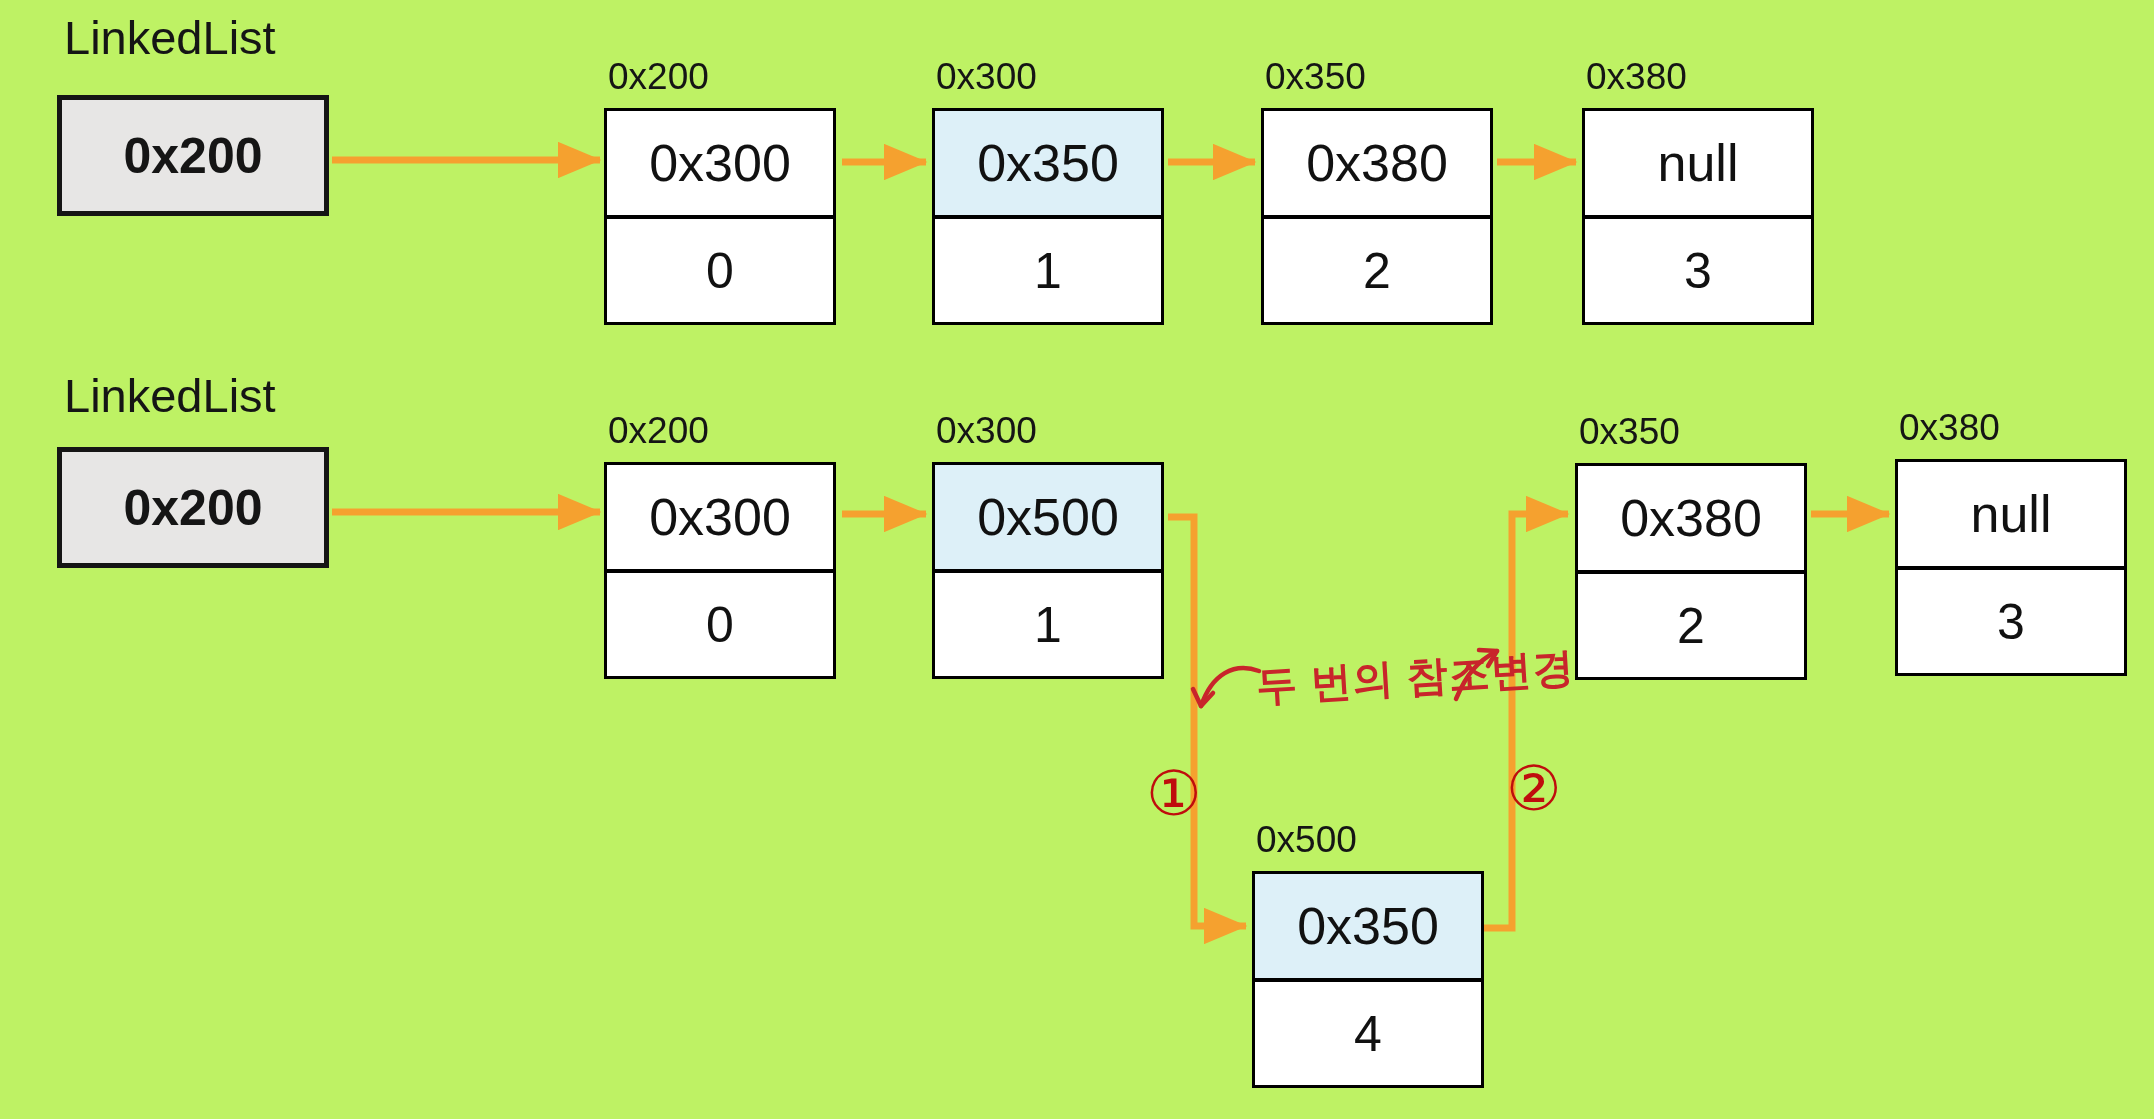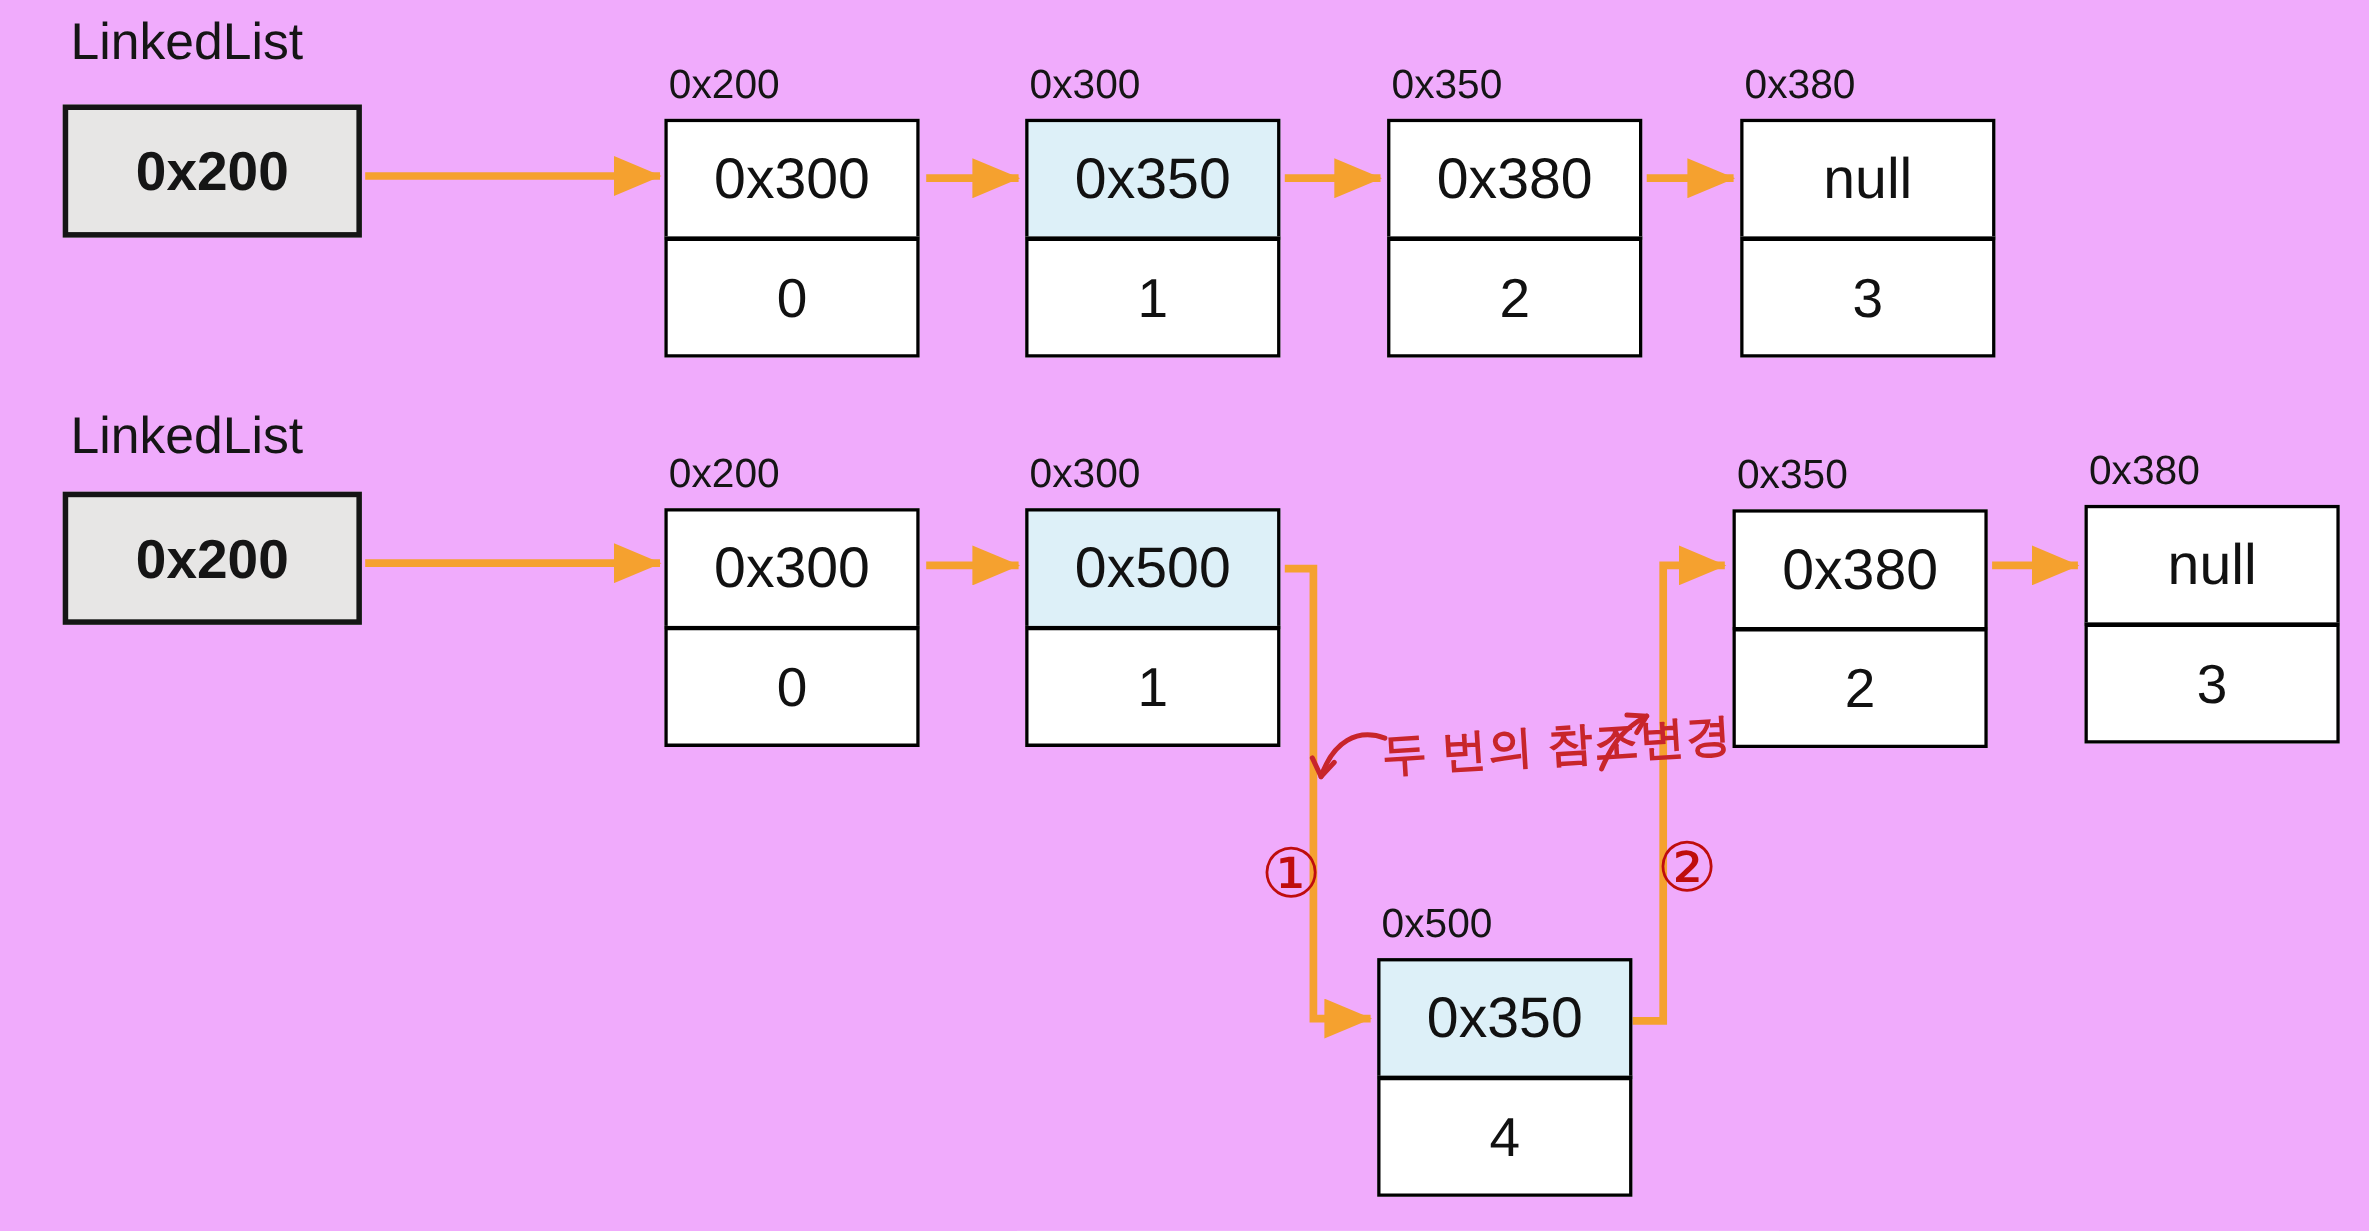--- a/index.html
+++ b/index.html
@@ -1,17 +1,17 @@
 <!DOCTYPE html>
 <html><head>
 <meta charset="utf-8">
 <style>
   html,body{margin:0;padding:0;background:#ffffff;}
   #canvas{
-    position:relative;width:2154px;height:1119px;background:#f0abfc;overflow:hidden;
+    position:relative;width:2154px;height:1119px;background:#bef264;overflow:hidden;
     font-family:"Liberation Sans","DejaVu Sans",sans-serif;color:#111;
   }
   .abs{position:absolute;}
   .list-title{
     font-size:47px;line-height:1;color:#151515;letter-spacing:0px;
   }
   .head-box{
     width:272px;height:121px;background:#e7e6e5;border:5px solid #151515;
     box-sizing:border-box;display:flex;align-items:center;justify-content:center;
   }

